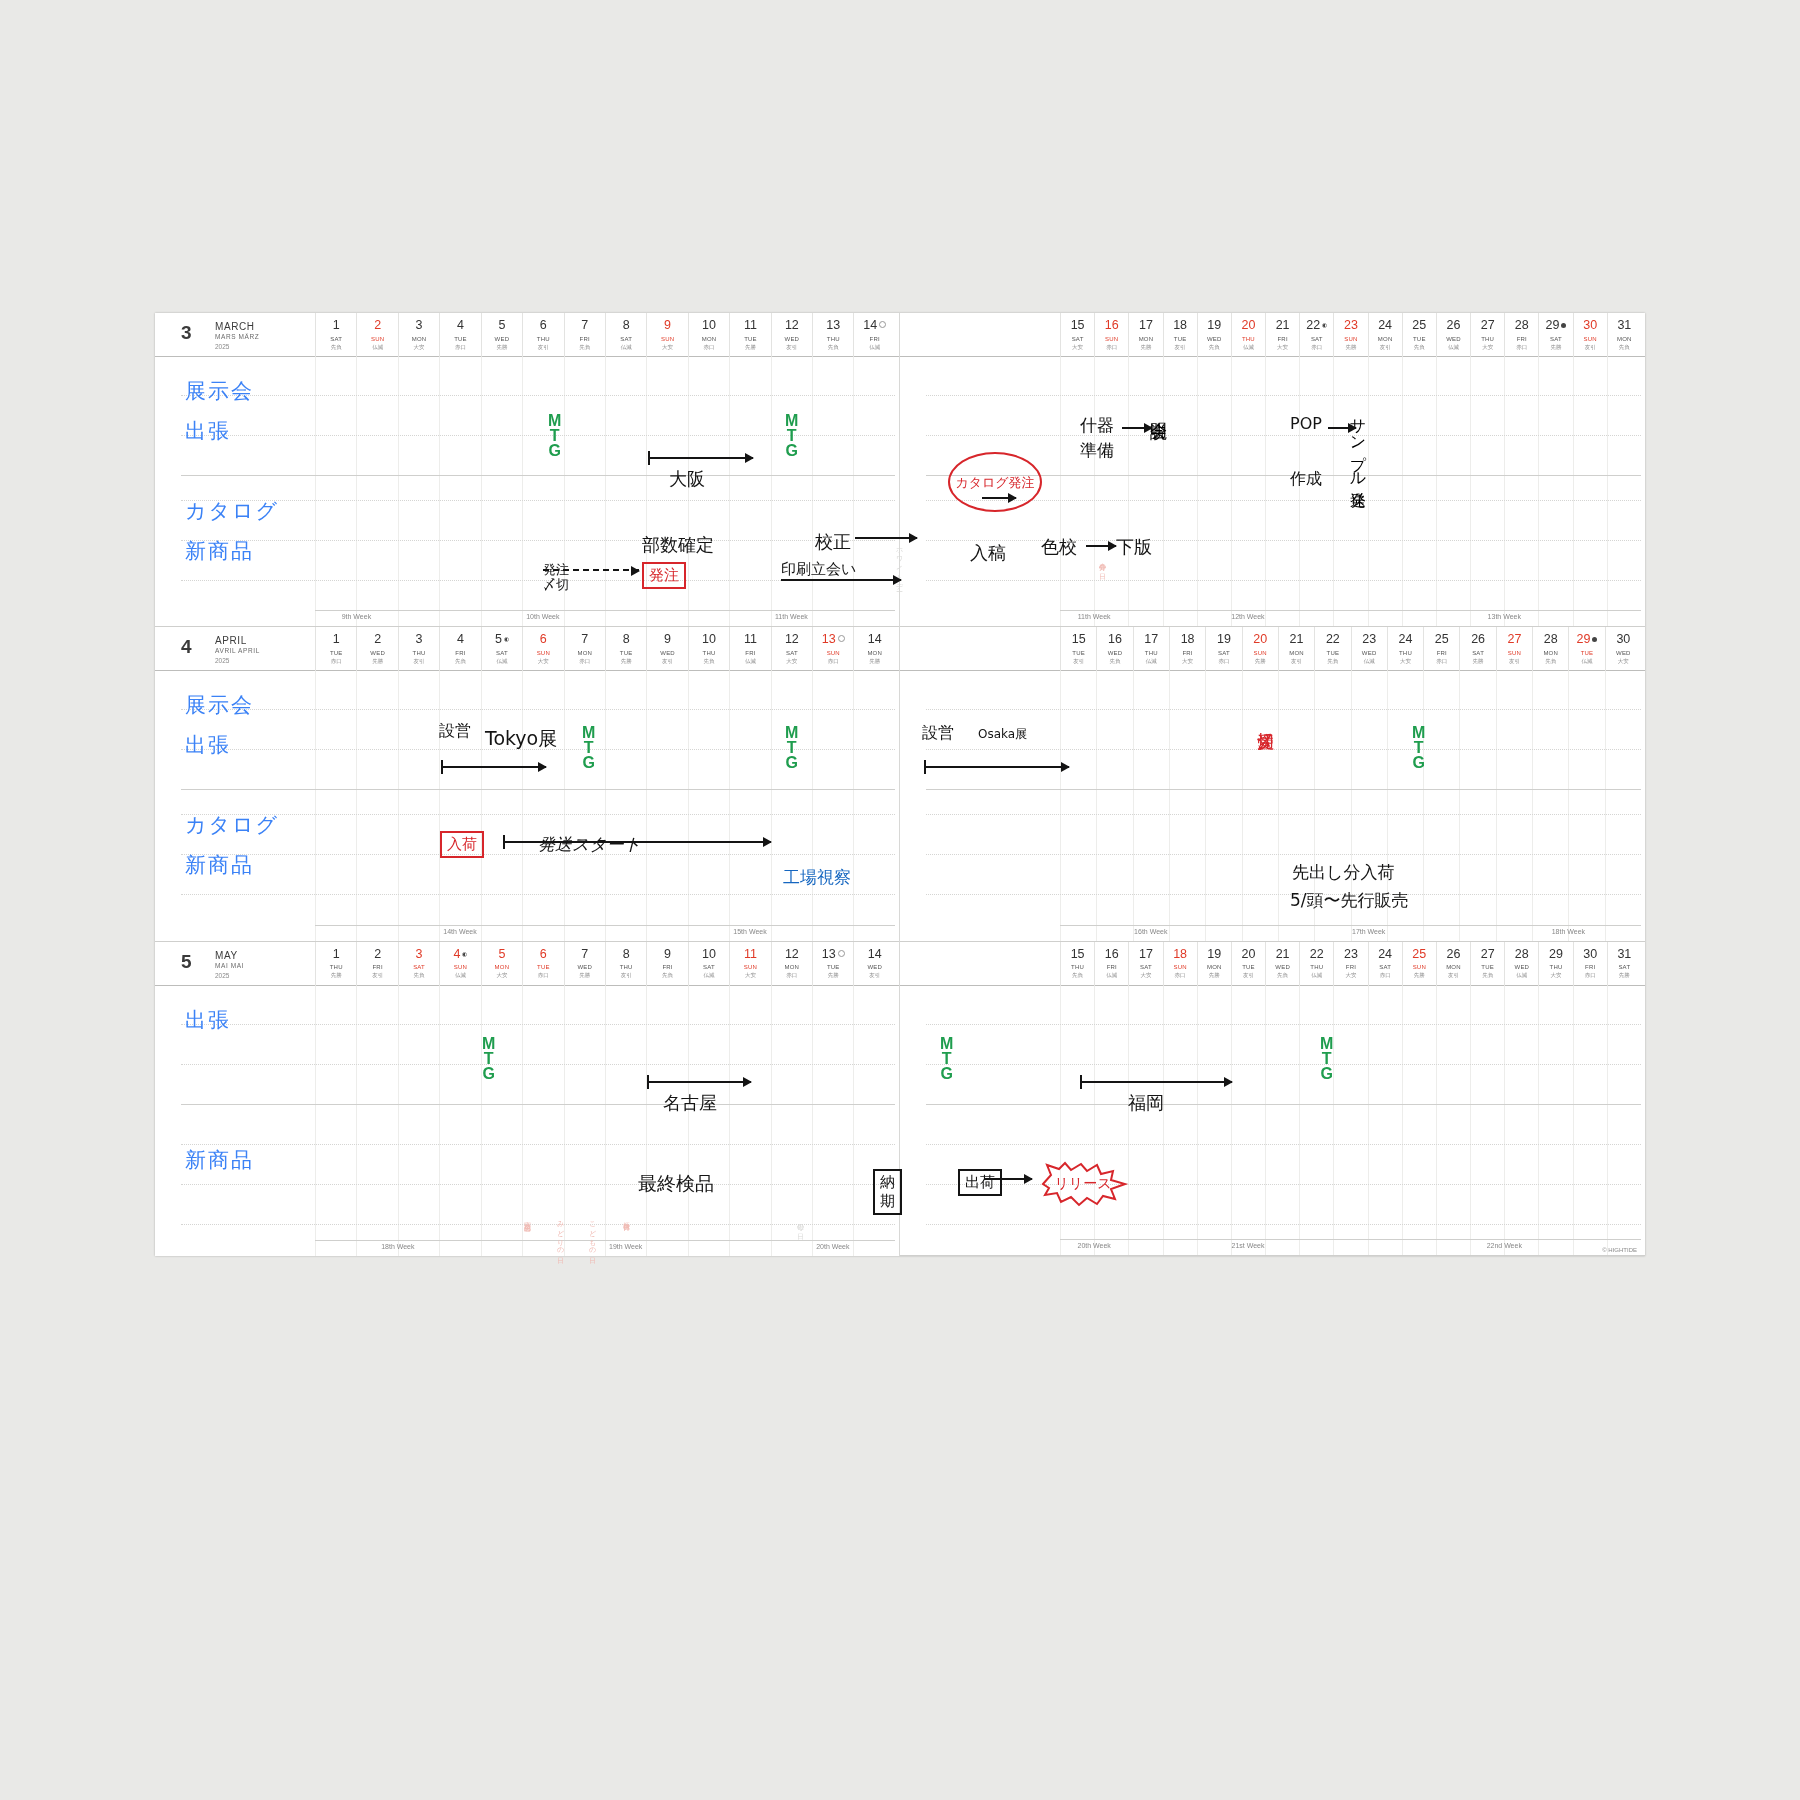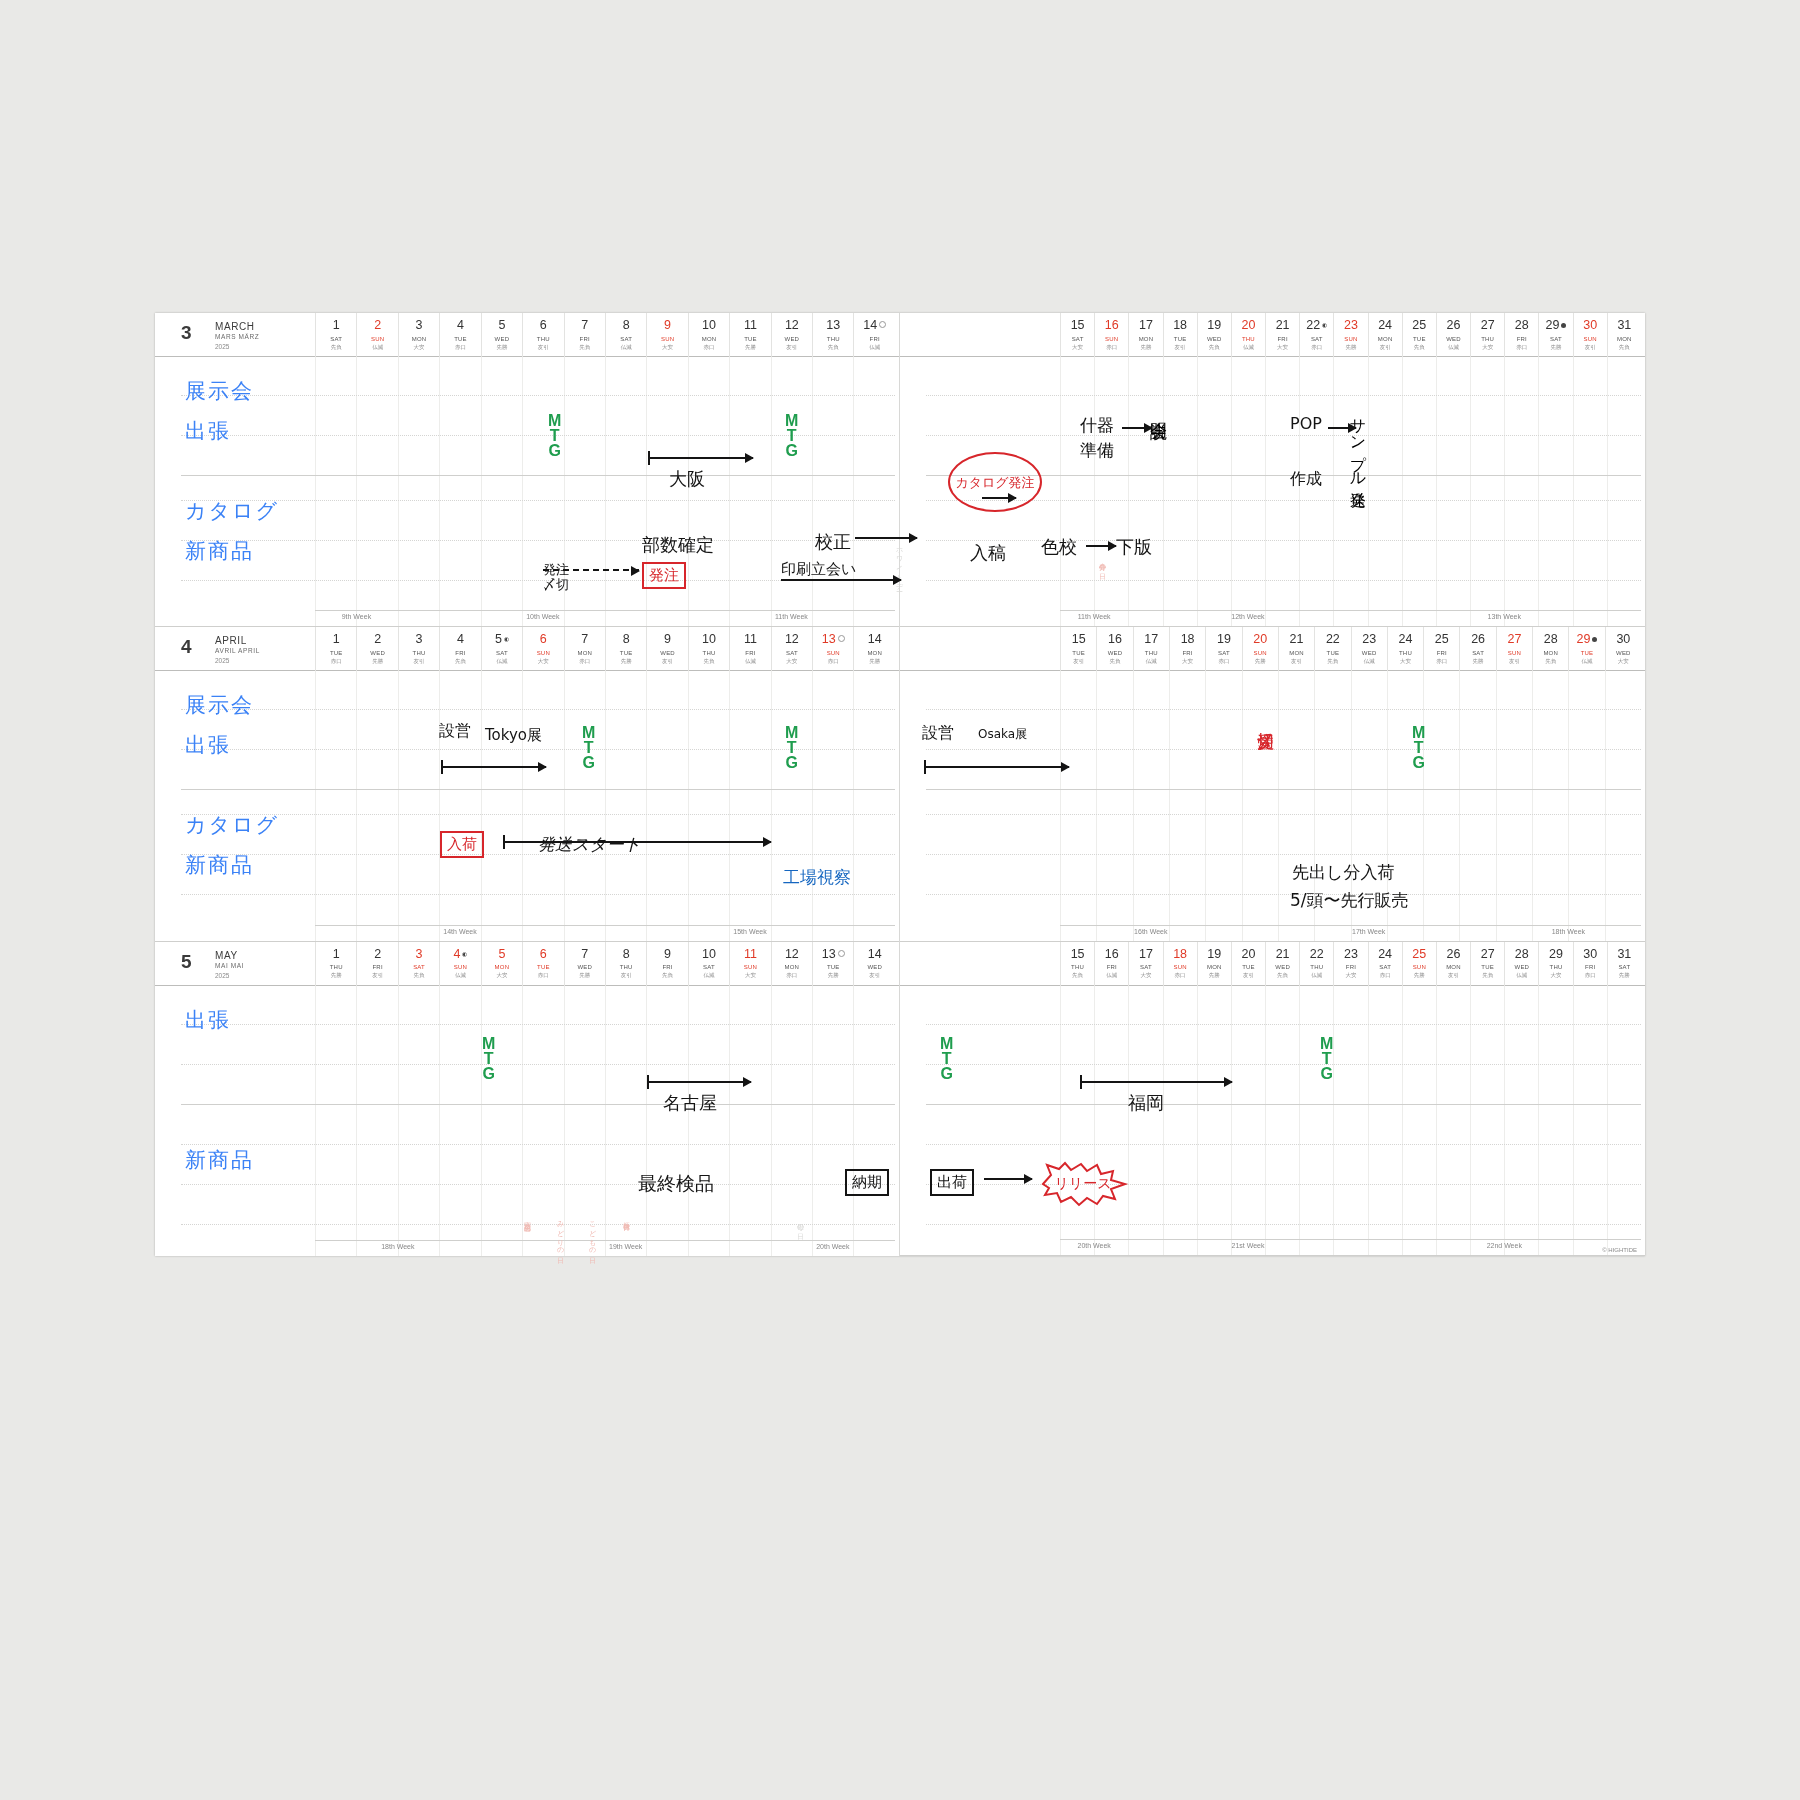--- a/index.html
+++ b/index.html
@@ -49,21 +49,21 @@
   .hw{position:absolute;font-family:"DejaVu Sans",sans-serif;color:#111;white-space:pre;}
   .hw.blk{color:#141414;}
   .hw.blu{color:#1566c0;}
   .mtg{position:absolute;color:#1f9d4e;font-size:16px;font-weight:bold;line-height:15px;text-align:center;letter-spacing:0;font-family:"Liberation Sans",sans-serif;}
   .arrow{position:absolute;height:2px;background:#141414;}
   .arrow:after{content:"";position:absolute;right:-1px;top:-4px;border-left:9px solid #141414;border-top:5px solid transparent;border-bottom:5px solid transparent;}
   .arrow.cap-l:before{content:"";position:absolute;left:0;top:-6px;width:2px;height:14px;background:#141414;}
   .arrow.dash{background:none;border-top:2px dashed #141414;height:0;}
   .arrow.dash:after{top:-5px;}
   .boxred{position:absolute;border:2px solid #d7262b;color:#d7262b;padding:2px 5px;font-size:15px;font-family:"DejaVu Sans",sans-serif;}
-  .boxblk{position:absolute;border:2px solid #141414;color:#141414;padding:2px 5px;font-size:15px;font-family:"DejaVu Sans",sans-serif;}
+  .boxblk{position:absolute;border:2px solid #141414;color:#141414;padding:2px 5px;font-size:15px;font-family:"DejaVu Sans",sans-serif;margin-left:28px;}
   .ellipse{position:absolute;border:2.5px solid #d7262b;border-radius:50%;color:#d7262b;display:flex;align-items:center;justify-content:center;text-align:center;font-size:13px;line-height:15px;font-family:"DejaVu Sans",sans-serif;}
   .vtext{position:absolute;writing-mode:vertical-rl;font-family:"DejaVu Sans",sans-serif;}
   .faint{position:absolute;writing-mode:vertical-rl;font-size:7px;color:#f0b9b2;letter-spacing:1px;}
   .faintg{position:absolute;writing-mode:vertical-rl;font-size:7px;color:#d9d9d7;letter-spacing:1px;}
   .burst{position:absolute;color:#d7262b;font-size:14px;font-family:"DejaVu Sans",sans-serif;display:flex;align-items:center;justify-content:center;}
   .burst svg{position:absolute;left:0;top:0;}
   .credit{position:absolute;right:8px;bottom:3px;font-size:6px;color:#8a8a8a;}
   .underline{position:absolute;height:1.5px;background:#141414;}
 </style>
 </head>
@@ -309,21 +309,21 @@
           <div class="rowlabel" style="top: 20px;">展示会</div>
           <div class="rowlabel" style="top: 60px;">出張</div>
           <div class="rowlabel" style="top: 140px;">カタログ</div>
           <div class="rowlabel" style="top: 180px;">新商品</div>
           <div class="wkline"></div>
           <div class="wkbar">
             <div class="wkseg" style="left: 0%; width: 50%;">14th Week</div>
             <div class="wkseg" style="left: 50%; width: 50%;">15th Week</div>
           </div>
           <div class="hw blk" style="font-size: 16px; position: absolute; left: 284px; top: 50px;">設営</div>
-          <div class="hw blk" style="font-size: 15px; position: absolute; left: 330px; top: 55px; text-align: right;">Tokyo展</div>
+          <div class="hw blk" style="font-size: 19px; position: absolute; left: 330px; top: 55px; text-align: right;">Tokyo展</div>
           <div class="mtg" style="position: absolute; left: 427px; top: 54px;">M<br>T<br>G</div>
           <div class="mtg" style="position: absolute; left: 630px; top: 54px;">M<br>T<br>G</div>
           <div class="boxred" style="position: absolute; left: 285px; top: 160px;">入荷</div>
           <div class="hw blk" style="font-size: 17px; position: absolute; left: 383px; top: 162px; font-style: italic;">発送スタート</div>
           <div class="hw blu" style="font-size: 17px; position: absolute; left: 628px; top: 195px;">工場視察</div>
           <div class="arrow cap-l" style="left: 286px; top: 95px; width: 105px;"></div>
           <div class="underline" style="left: 286px; top: 89px; width: 2px; height: 14px;"></div>
           <div class="arrow cap-l" style="left: 348px; top: 170px; width: 268px;"></div>
           <div class="underline" style="left: 348px; top: 164px; width: 2px; height: 14px;"></div>
         </div>

